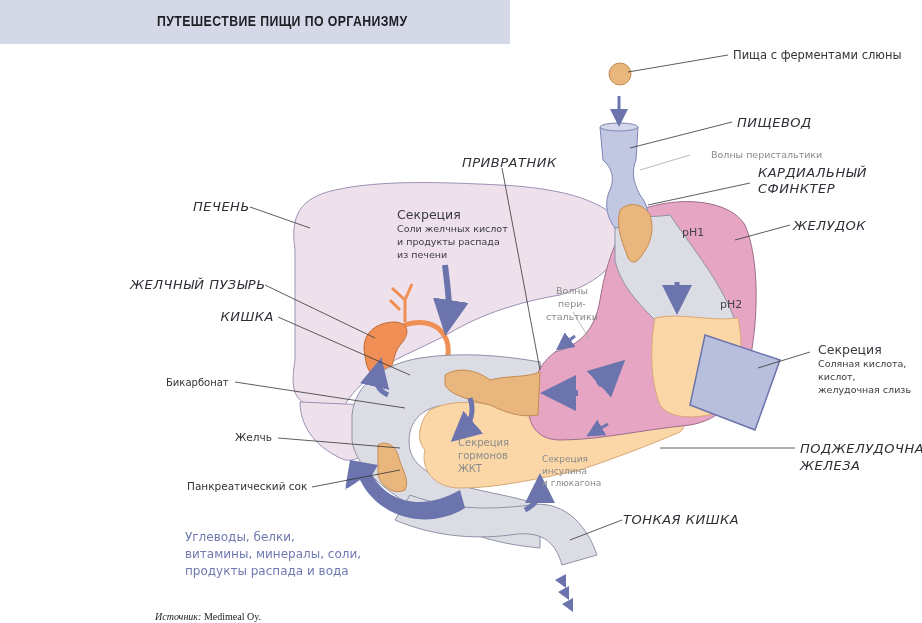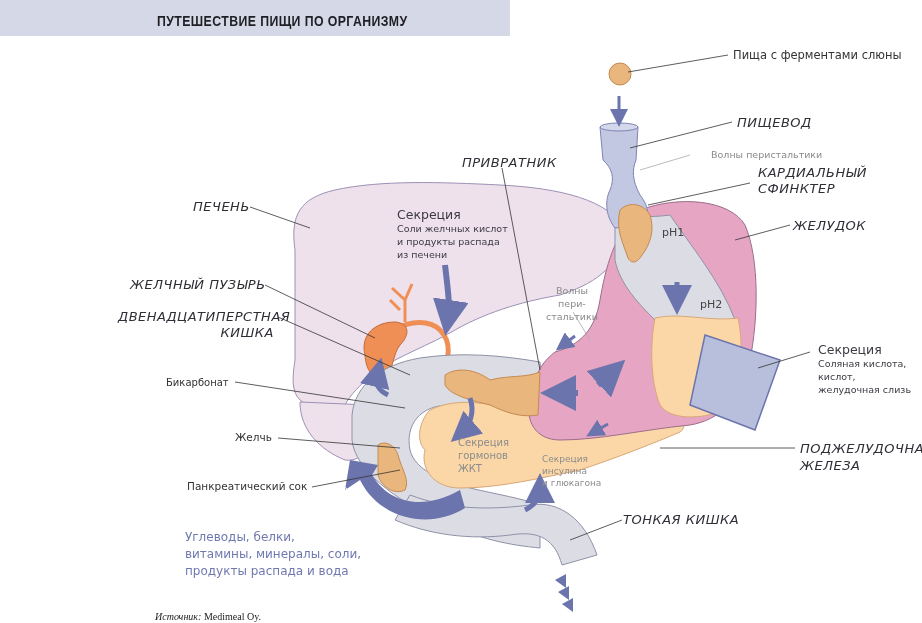--- a/index.html
+++ b/index.html
@@ -1,28 +1,28 @@
 <!DOCTYPE html>
 <html><head>
 <meta charset="utf-8">
 <style>
   html, body { margin: 0; padding: 0; background: #ffffff; }
   body { width: 922px; height: 623px; position: relative; overflow: hidden; font-family: "DejaVu Sans", sans-serif; }
-  .title-bar { position: absolute; left: 0; top: 0; width: 510px; height: 36px; background: #d5d8e6; text-decoration: underline; }
+  .title-bar { position: absolute; left: 0; top: 0; width: 510px; height: 44px; background: #d5d8e6; text-decoration: underline; }
   .title-text { position: absolute; left: 157px; top: 12px; font-family: "Liberation Sans", sans-serif; font-weight: 700; font-size: 15px; letter-spacing: 0.5px; color: #1e1e24; transform: scaleX(0.82); transform-origin: left center; white-space: nowrap; }
   svg.diagram { position: absolute; left: 0; top: 0; }
   .lbl { position: absolute; white-space: nowrap; color: #333; }
   .lbl-caps { font-family: "DejaVu Sans", sans-serif; font-style: italic; font-size: 13px; letter-spacing: 0.5px; color: #2e2e36; }
   .lbl-norm { font-family: "DejaVu Sans", sans-serif; font-size: 11.5px; color: #333; }
   .lbl-gray { font-family: "DejaVu Sans", sans-serif; font-size: 9.5px; color: #8a8a8a; line-height: 13px; }
   .lbl-sec-head { font-family: "DejaVu Sans", sans-serif; font-size: 12.5px; color: #3a3a42; }
   .lbl-sec-body { font-family: "DejaVu Sans", sans-serif; font-size: 9.5px; color: #3a3a42; line-height: 13px; }
   .lbl-orange { font-family: "DejaVu Sans", sans-serif; font-size: 10px; color: #8c8c8c; line-height: 13px; }
   .lbl-blue { font-family: "DejaVu Sans", sans-serif; font-size: 12px; color: #6f79b0; line-height: 17px; }
-  .lbl-ph { font-family: "DejaVu Sans", sans-serif; font-size: 11px; color: #444; }
+  .lbl-ph { font-family: "DejaVu Sans", sans-serif; font-size: 11px; color: #444; margin-left: 20px; }
   .source { position: absolute; left: 155px; top: 611px; font-family: "Liberation Serif", serif; font-size: 10px; color: #222; }
   .source i { font-style: italic; margin-top: 9px; }
   .multi { display: block; }
 </style>
 </head>
 <body>
 
 <div class="title-bar">
   <div class="title-text">ПУТЕШЕСТВИЕ ПИЩИ ПО ОРГАНИЗМУ</div>
 </div>
@@ -132,21 +132,20 @@
 <div class="lbl lbl-caps" style="left:193px; top:199px;">ПЕЧЕНЬ</div>
 <div class="lbl" style="left:397px; top:207px;">
   <div class="lbl-sec-head">Секреция</div>
   <div class="lbl-sec-body">Соли желчных кислот</div>
   <div class="lbl-sec-body">и продукты распада</div>
   <div class="lbl-sec-body">из печени</div>
 </div>
 
 <div class="lbl lbl-caps" style="left:130px; top:277px;">ЖЕЛЧНЫЙ ПУЗЫРЬ</div>
 <div class="lbl lbl-caps" style="left:118px; top:309px; line-height:16px; text-align:right; width:156px;">
-  <span class="multi">ДВЕНАДЦАТИПЕРСТНАЯ</span>
   <span class="multi">КИШКА</span>
 </div>
 
 <div class="lbl lbl-norm" style="left:166px; top:377px; font-size:10px;">Бикарбонат</div>
 <div class="lbl lbl-norm" style="left:235px; top:431px; font-size:10.5px;">Желчь</div>
 <div class="lbl lbl-norm" style="left:187px; top:480px; font-size:10.5px;">Панкреатический сок</div>
 
 <div class="lbl lbl-orange" style="left:458px; top:436px;">
   <span class="multi">Секреция</span>
   <span class="multi">гормонов</span>

